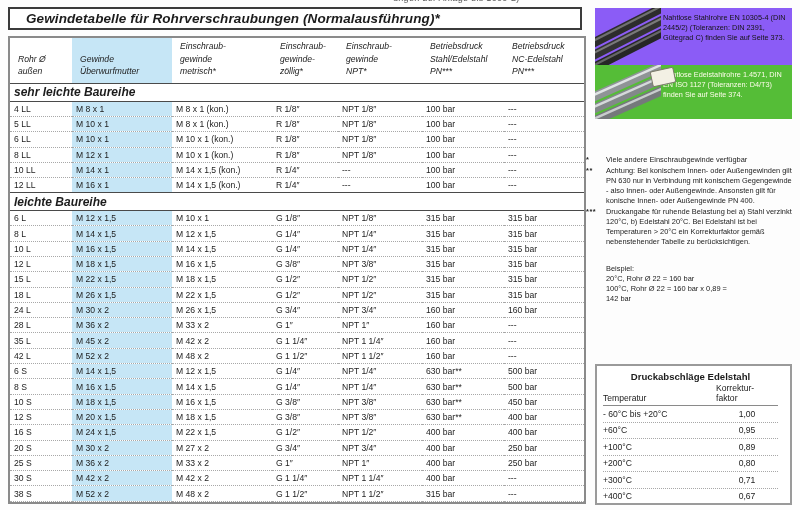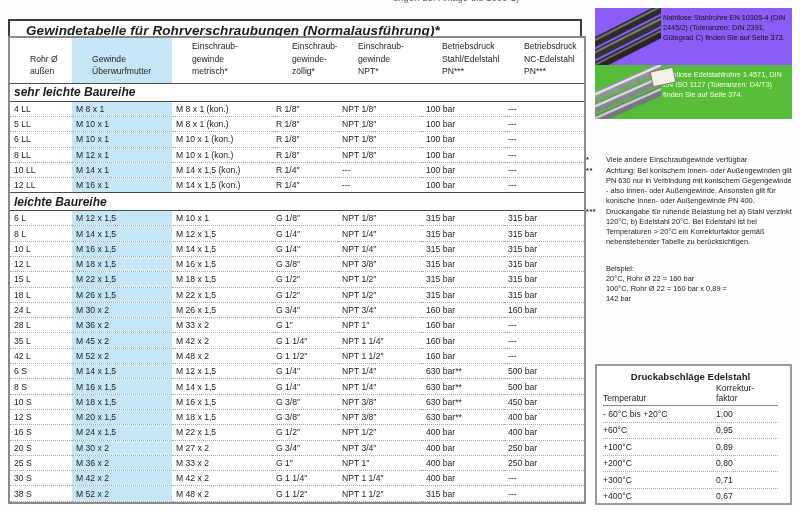--- a/index.html
+++ b/index.html
@@ -7,37 +7,37 @@
     width:800px;height:510px;position:relative;overflow:hidden;
     background:#fdfdfd;color:#1c1c1c;
     font-family:"Liberation Sans","DejaVu Sans",sans-serif;
   }
   
   .top-frag{position:absolute;left:393px;top:0;width:210px;height:5px;overflow:hidden;}
   .top-frag span{display:block;margin-top:-7px;font-size:9px;color:#555;letter-spacing:.3px;}
 
   
   .title-box{
-    position:absolute;left:8px;top:19px;width:574px;height:23px;
+    position:absolute;left:8px;top:7px;width:574px;height:23px;
     border:2px solid #3b3b3b;background:#fff;
     display:flex;align-items:center;padding-left:16px;box-sizing:border-box;
   }
   .title-box h1{
     margin:0;font-size:13.5px;font-style:italic;font-weight:bold;letter-spacing:.1px;
   }
 
   
   .table-wrap{
     position:absolute;left:8px;top:36px;width:578px;height:468px;
     border:2px solid #8a8a8a;background:#fff;box-sizing:border-box;
   }
   table.threads{width:100%;height:100%;border-collapse:collapse;table-layout:fixed;font-size:8.6px;}
   table.threads thead td{
-    vertical-align:top;padding:2px 1px 1px 20px;height:42px;
-    border-bottom:1.5px solid #4a4a4a;line-height:12.5px;
+    vertical-align:top;padding:2px 1px 1px 8px;height:42px;
+    border-bottom:1.5px solid #4a4a4a;line-height:12.5px;font-style:italic;
   }
   table.threads thead td div{height:12.5px;white-space:nowrap;overflow:hidden;}
   table.threads tbody td{
     padding:0 1px 0 4px;height:12px;white-space:nowrap;overflow:hidden;
     border-bottom:1px dotted #a8a8a8;
   }
   table.threads tr.section td{
     font-weight:bold;background:#fff;font-size:12px;
     border-top:1px solid #4a4a4a;border-bottom:1px solid #4a4a4a;font-style:italic;
   }
@@ -69,21 +69,21 @@
     border:2px solid #9a9a9a;background:#fff;box-sizing:border-box;
     font-size:8.6px;padding:3px 12px 0 6px;
   }
   .druck-title{font-weight:bold;font-size:9.6px;text-align:center;padding:2px 0 1px 0;}
   .druck-head{display:flex;justify-content:space-between;align-items:flex-end;
     border-bottom:1.5px solid #8a8a8a;padding-bottom:2px;}
   .druck-head .right{text-align:left;width:62px;line-height:10px;margin-left:32px;}
   .druck-row{display:flex;border-bottom:1px dotted #a8a8a8;height:15.5px;align-items:center;}
   .druck-row:last-child{border-bottom:none;}
   .druck-row .t{flex:1;}
-  .druck-row .f{flex:0 0 62px;}
+  .druck-row .f{flex:0 0 62px;text-align:center;}
 </style>
 </head>
 <body>
 
 <div class="top-frag">
   <span>ungen der Anlage bis 1000-2)</span>
 </div>
 
 <div class="title-box">
   <h1>Gewindetabelle für Rohrverschraubungen (Normalausführung)*</h1>

